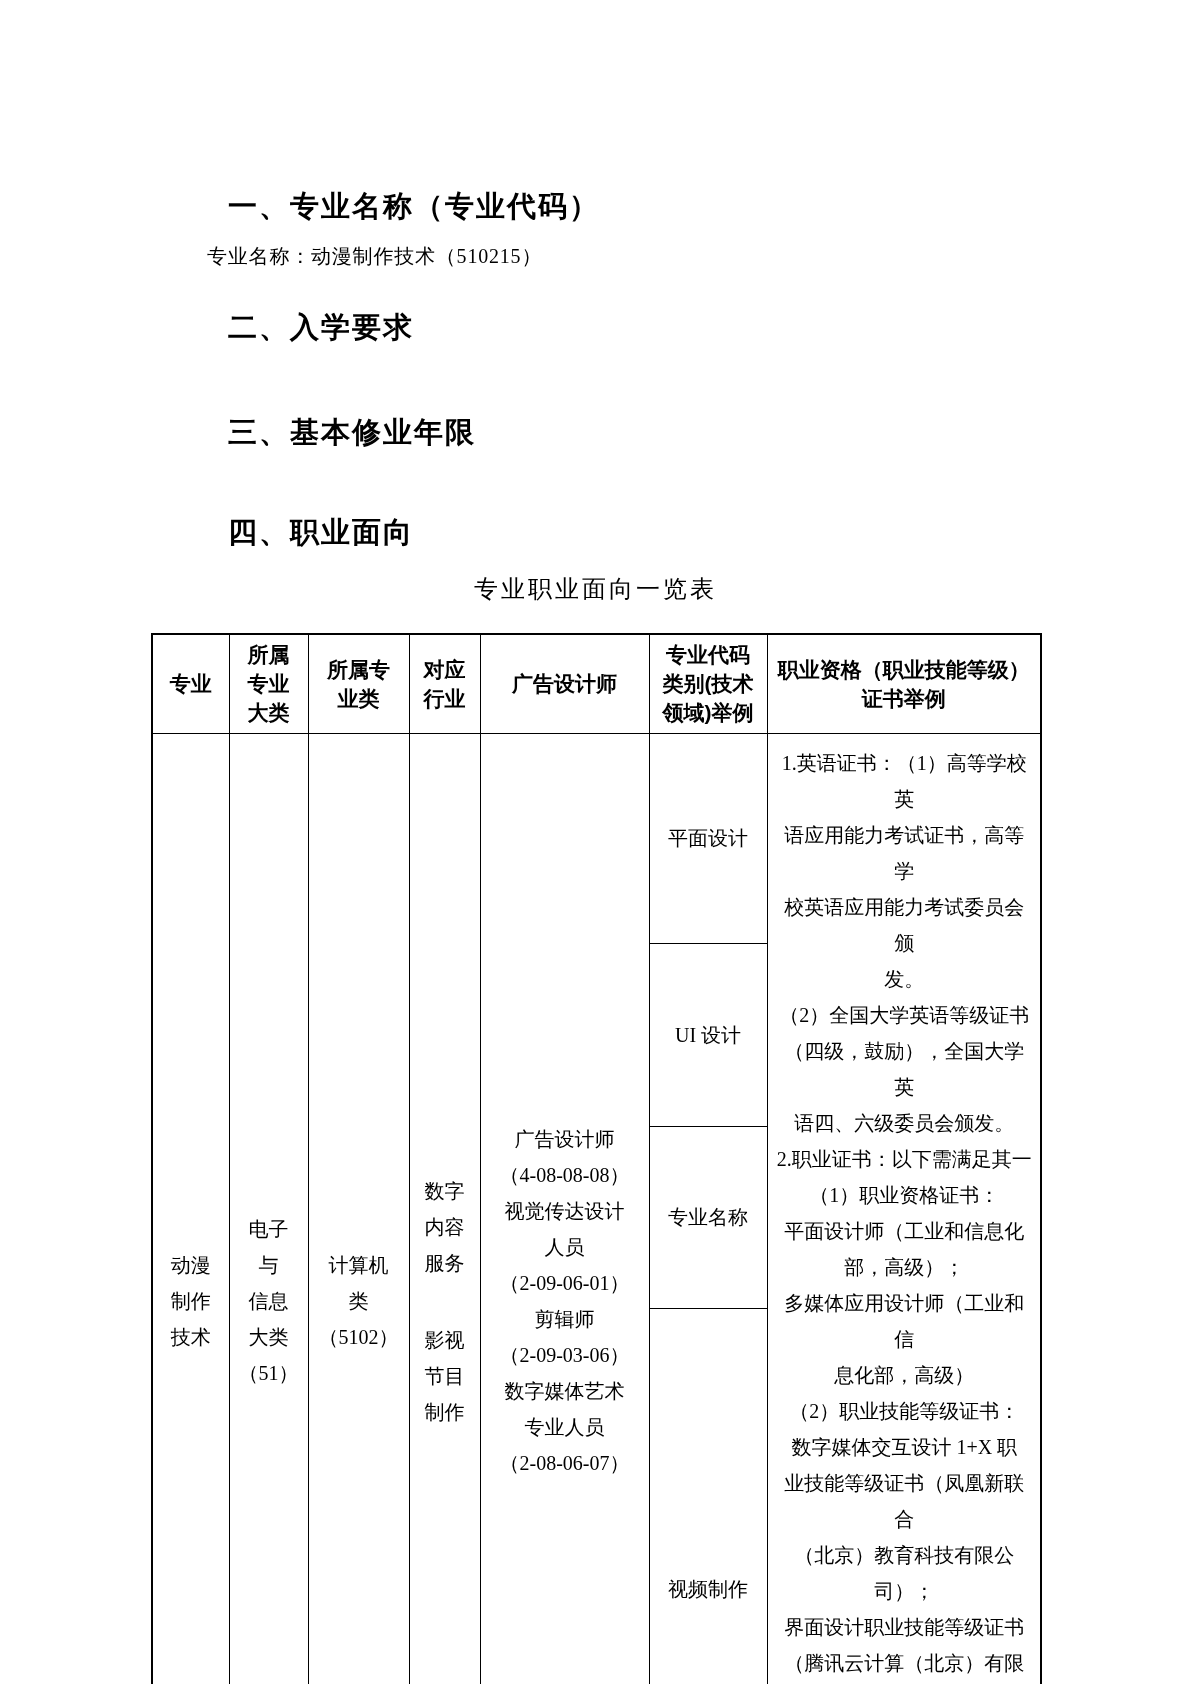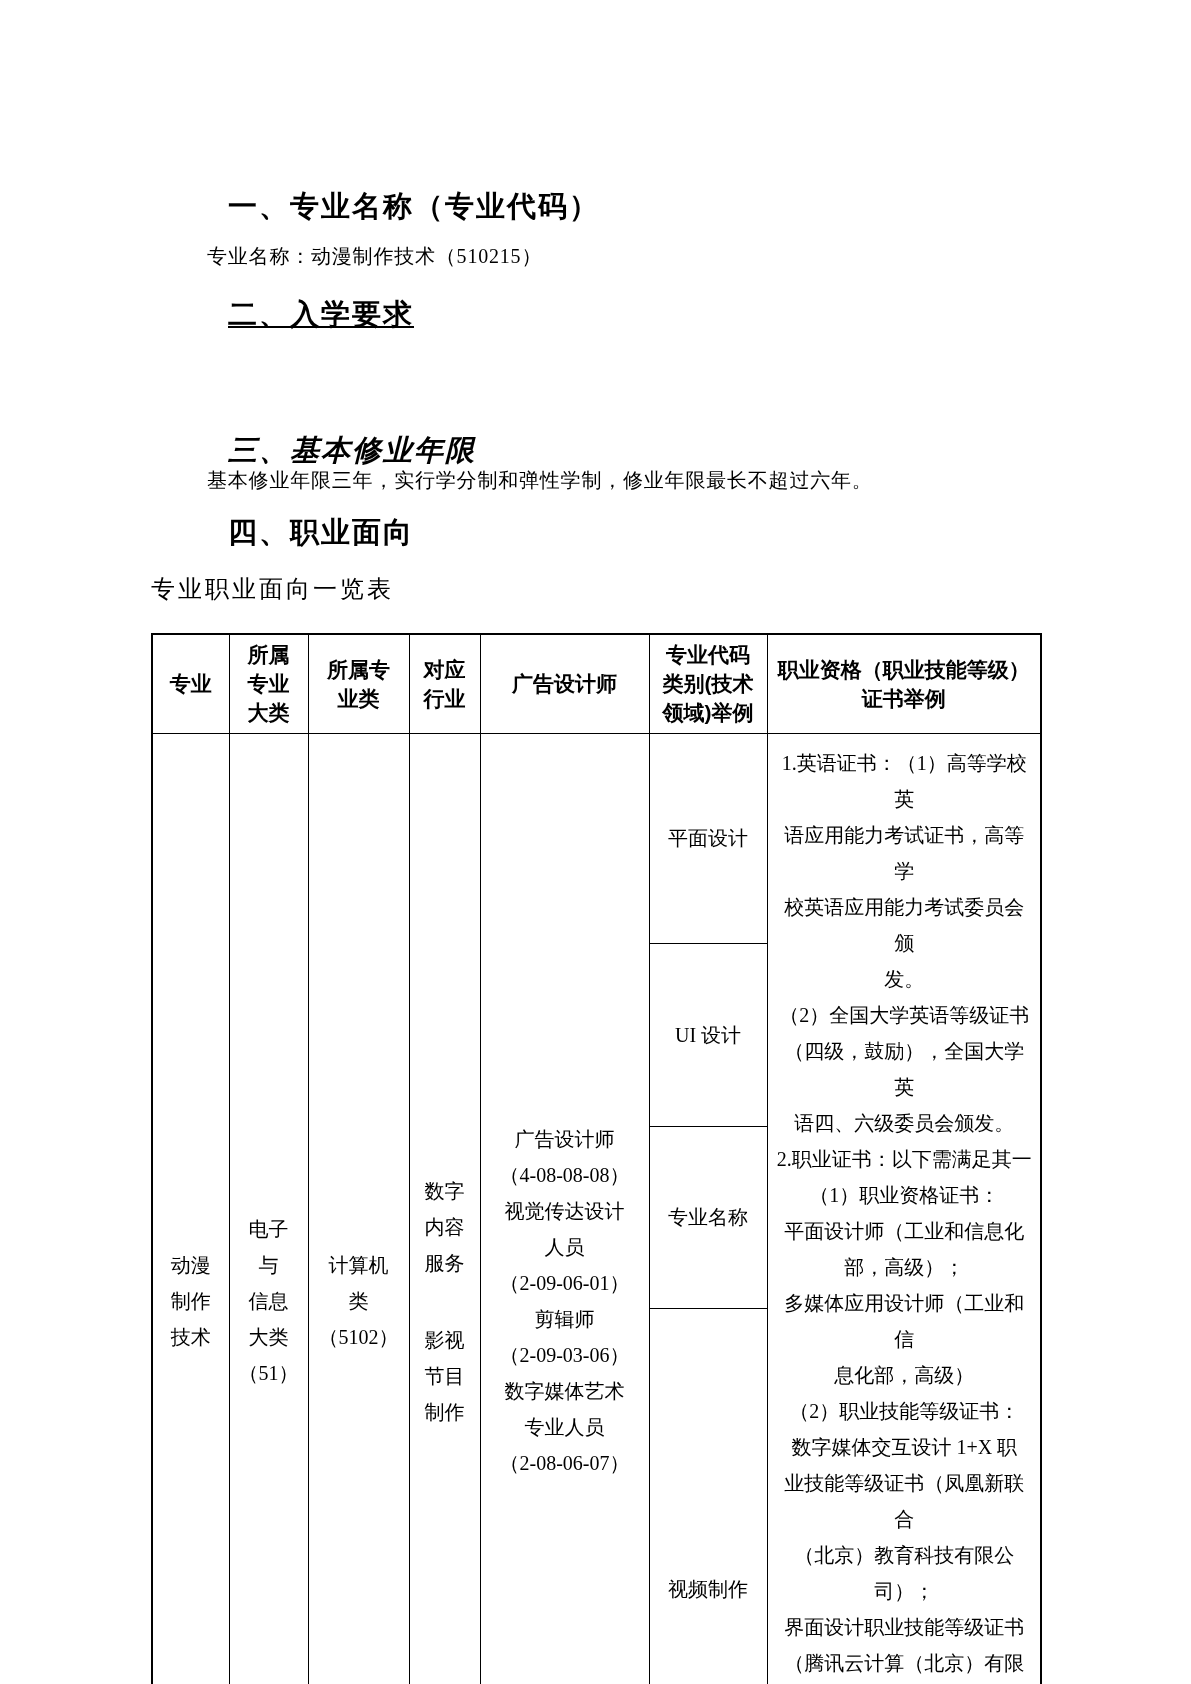--- a/index.html
+++ b/index.html
@@ -25,31 +25,31 @@
   }
   .sec-p {
     position:absolute;
     left:207px;
     font-size:20px;
     letter-spacing:0.8px;
     white-space:nowrap;
   }
   #h1 { top:147px; }
   #p1 { top:203px; }
-  #h2 { top:255px;text-decoration:underline; }
+  #h2 { top:268px; }
   #p2 { top:326px; }
-  #h3 { top:391px;font-style:italic; }
+  #h3 { top:373px; }
   #p3 { top:427px; }
   #h4 { top:473px; }
   .table-title {
     position:absolute;
     left:151px;
     top:533px;
     width:889px;
-    text-align:left;
+    text-align:center;
     font-family:"Liberation Sans", sans-serif;
     font-weight:500;
     font-size:24px;
     letter-spacing:3px;
   }
   table.career {
     position:absolute;
     left:151px;
     top:593px;
     width:889px;
@@ -95,21 +95,20 @@
 <body>
 
 <div class="page">
 
   <div id="h1" class="sec-h">一、专业名称（专业代码）</div>
   <div id="p1" class="sec-p">专业名称：动漫制作技术（510215）</div>
 
   <div id="h2" class="sec-h">二、入学要求</div>
 
   <div id="h3" class="sec-h">三、基本修业年限</div>
-  <div id="p3" class="sec-p">基本修业年限三年，实行学分制和弹性学制，修业年限最长不超过六年。</div>
 
   <div id="h4" class="sec-h">四、职业面向</div>
 
   <div class="table-title">专业职业面向一览表</div>
 
   <table class="career">
     <colgroup>
       <col style="width:77px">
       <col style="width:79px">
       <col style="width:101px">

